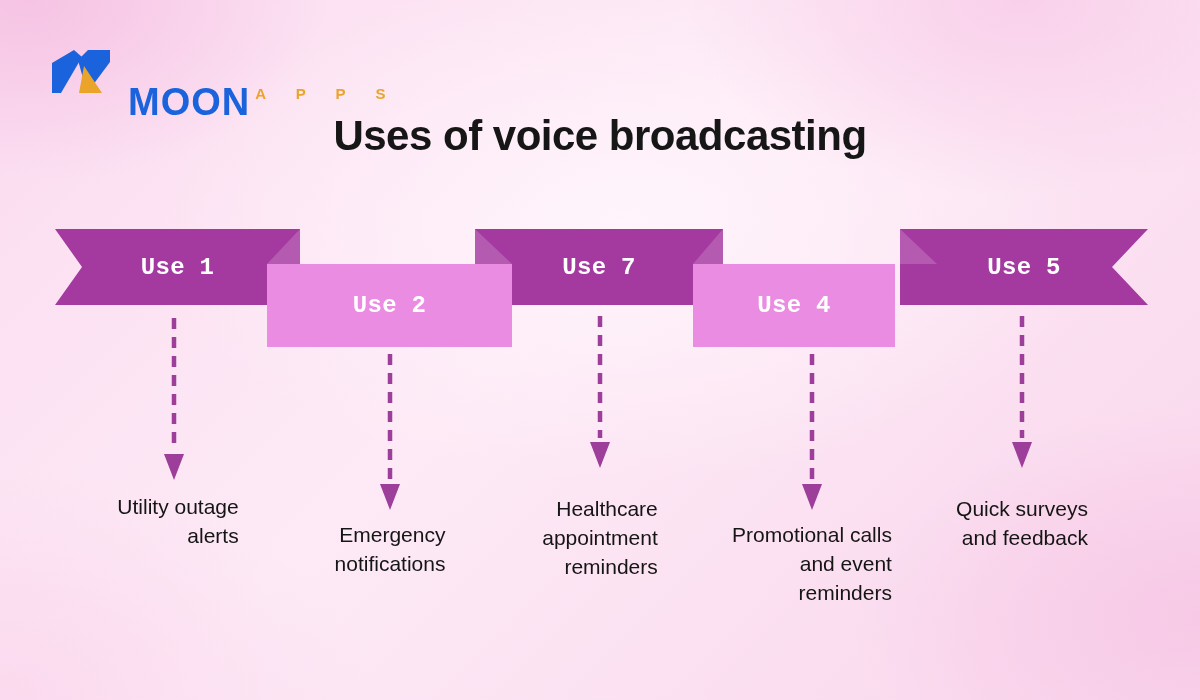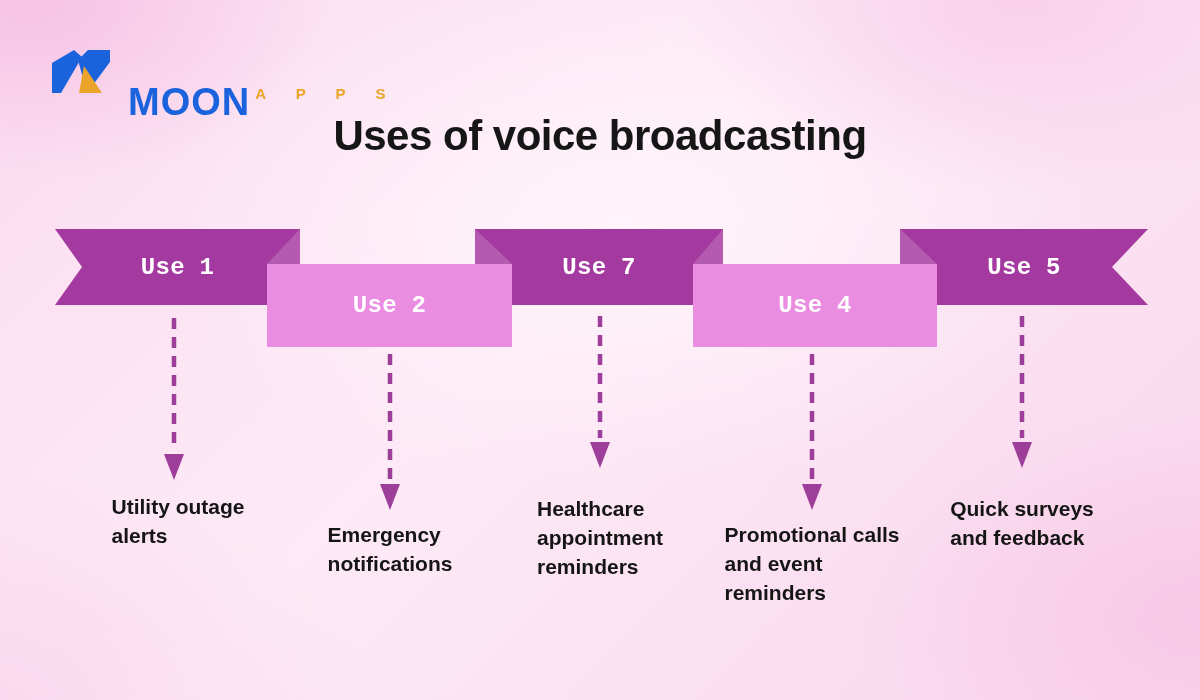--- a/index.html
+++ b/index.html
@@ -33,31 +33,31 @@
   .banner-label{color:#ffffff;font-size:24px;font-weight:800;letter-spacing:0.3px;font-family:Liberation Mono, monospace;}
   .banner.dark{top:229px;height:76px;background:var(--dark-banner,#a43aa0);z-index:1;}
   .banner.light{top:264px;height:83px;background:var(--light-banner,#ea8ce2);z-index:3;text-align:right;}
   .fold{position:absolute;top:229px;height:35px;background:var(--fold,#b75ab3);z-index:2;}
   #use1{left:55px;width:245px;clip-path:polygon(0 0,100% 0,100% 100%,0 100%,27px 50%);}
   #fold12{left:267px;width:33px;clip-path:polygon(100% 0,100% 100%,0 100%);}
   #use2{left:267px;width:245px;}
   #fold23{left:475px;width:37px;clip-path:polygon(0 0,100% 100%,0 100%);}
   #use3{left:475px;width:248px;}
   #fold34{left:693px;width:30px;clip-path:polygon(100% 0,100% 100%,0 100%);}
-  #use4{left:693px;width:244px;}
+  #use4{left:693px;width:202px;}
   #fold45{left:900px;width:37px;clip-path:polygon(0 0,100% 100%,0 100%);}
   #use5{left:900px;width:248px;clip-path:polygon(0 0,100% 0,calc(100% - 36px) 50%,100% 100%,0 100%);}
   
   .arrow{position:absolute;width:24px;z-index:0;}
   .arrow svg{display:block;}
   
   .caption{
     position:absolute;transform:translateX(-50%);
-    white-space:pre-line;text-align:left;
-    font-size:21px;font-weight:700;line-height:29px;color:#151515;
+    white-space:pre-line;text-align:right;
+    font-size:21px;font-weight:400;line-height:29px;color:#151515;
   }
 </style>
 </head>
 <body>
 
 <div class="stage">
 
   <div class="logo">
     <svg class="logo-icon" viewBox="0 0 72 48">
       <polygon points="4,46 4,16 26,3 34,10 13,46" fill="#1b63dd"></polygon>

